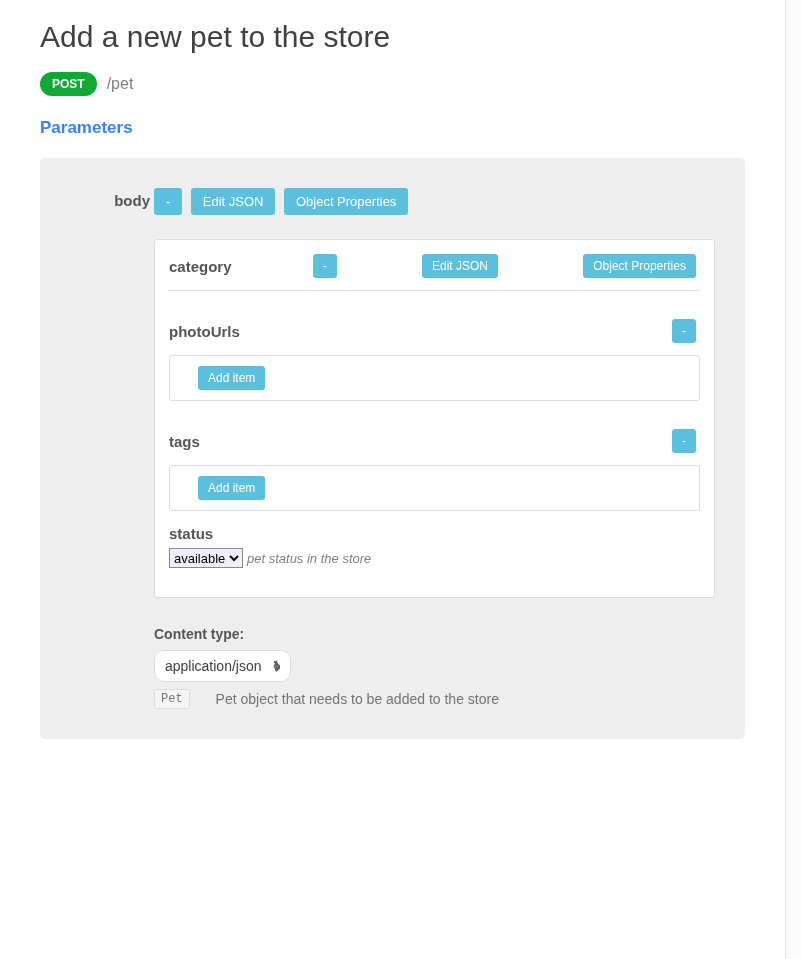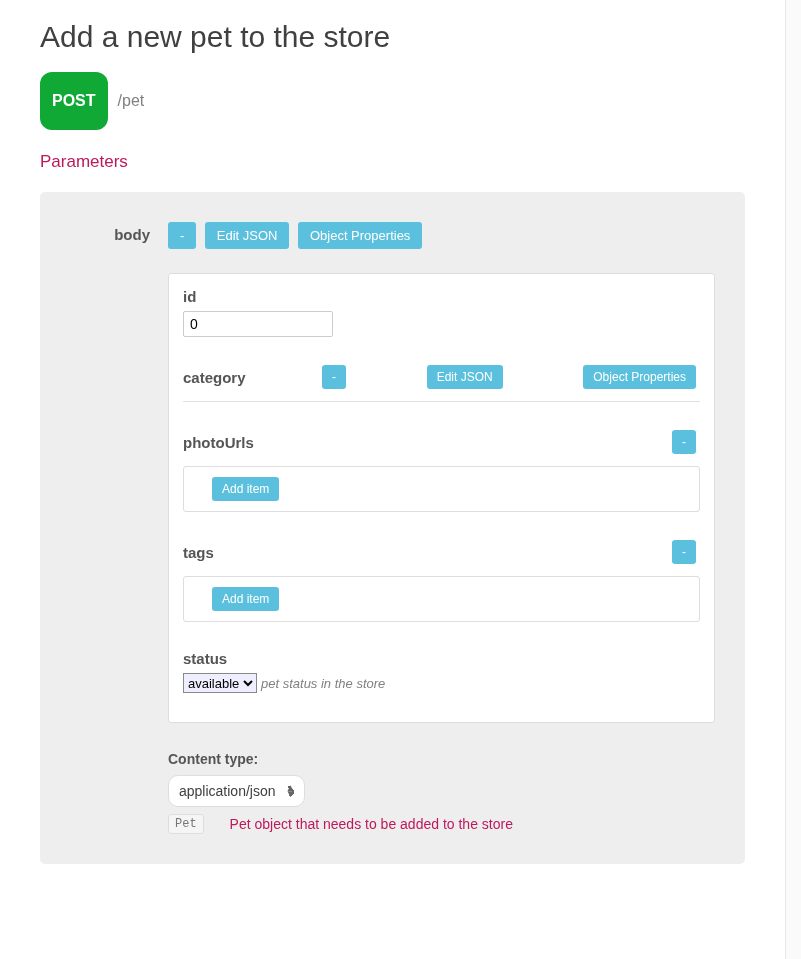--- a/index.html
+++ b/index.html
@@ -38,42 +38,42 @@
     .endpoint-line {
       display: flex;
       align-items: center;
       gap: 10px;
       margin-bottom: 22px;
     }
     .method-badge {
       background: #11a935;
       color: #fff;
       font-weight: 700;
-      font-size: 16px;
-      padding: 20px 12px;
+      font-size: 12px;
+      padding: 5px 12px;
       border-radius: 12px;
     }
     .endpoint-path {
       color: #808080;
       font-size: 16px;
     }
     .parameters-heading {
       font-size: 17px;
-      color: #be185d;
-      font-weight: 400;
+      color: #3b82f6;
+      font-weight: 700;
       margin-bottom: 20px;
     }
     .parameters-panel {
       background: #eeeeee;
       border-radius: 5px;
       padding: 30px 30px 30px 30px;
     }
     .body-row {
       display: flex;
-      gap: 18px;
+      gap: 4px;
     }
     .body-label {
       width: 80px;
       text-align: right;
       font-weight: 700;
       color: #555;
       font-size: 15px;
       padding-top: 4px;
       flex-shrink: 0;
     }
@@ -205,21 +205,21 @@
     .model-badge {
       background: #f5f5f5;
       border: 1px solid #ddd;
       color: #777;
       font-family: "Courier New", monospace;
       font-size: 12px;
       padding: 2px 6px;
       border-radius: 3px;
     }
     .desc-text {
-      color: #be185d;
+      color: #737373;
       font-size: 14px;
       padding-left: 16px;
     }
     .status-row {
       display: flex;
       align-items: center;
     }
     .native-select {
       font-family: Arial, sans-serif;
       font-size: 13px;
@@ -247,24 +247,20 @@
       <div class="body-content">
 
         <div class="button-row">
           <button class="btn">-</button>
           <button class="btn">Edit JSON</button>
           <button class="btn">Object Properties</button>
         </div>
 
         <div class="form-box">
 
-          <div class="field-group">
-            <div class="field-label">id</div>
-            <input type="text" class="text-input" value="0" style="">
-          </div>
 
           <div class="field-group">
             <div class="inline-field-row">
               <span class="field-label">category</span>
               <button class="btn btn-sm">-</button>
               <button class="btn btn-sm">Edit JSON</button>
               <button class="btn btn-sm">Object Properties</button>
             </div>
             <hr class="hr-thin">
           </div>
@@ -273,21 +269,21 @@
           <div class="field-group">
             <div class="inline-field-row">
               <span class="field-label">photoUrls</span>
               <button class="btn btn-sm">-</button>
             </div>
             <div class="nested-box">
               <button class="btn btn-sm">Add item</button>
             </div>
           </div>
 
-          <div class="field-group" style="">
+          <div class="field-group" style="margin-bottom:14px;">
             <div class="inline-field-row">
               <span class="field-label">tags</span>
               <button class="btn btn-sm">-</button>
             </div>
             <div class="nested-box">
               <button class="btn btn-sm">Add item</button>
             </div>
           </div>
 
           <div class="field-group tight">

